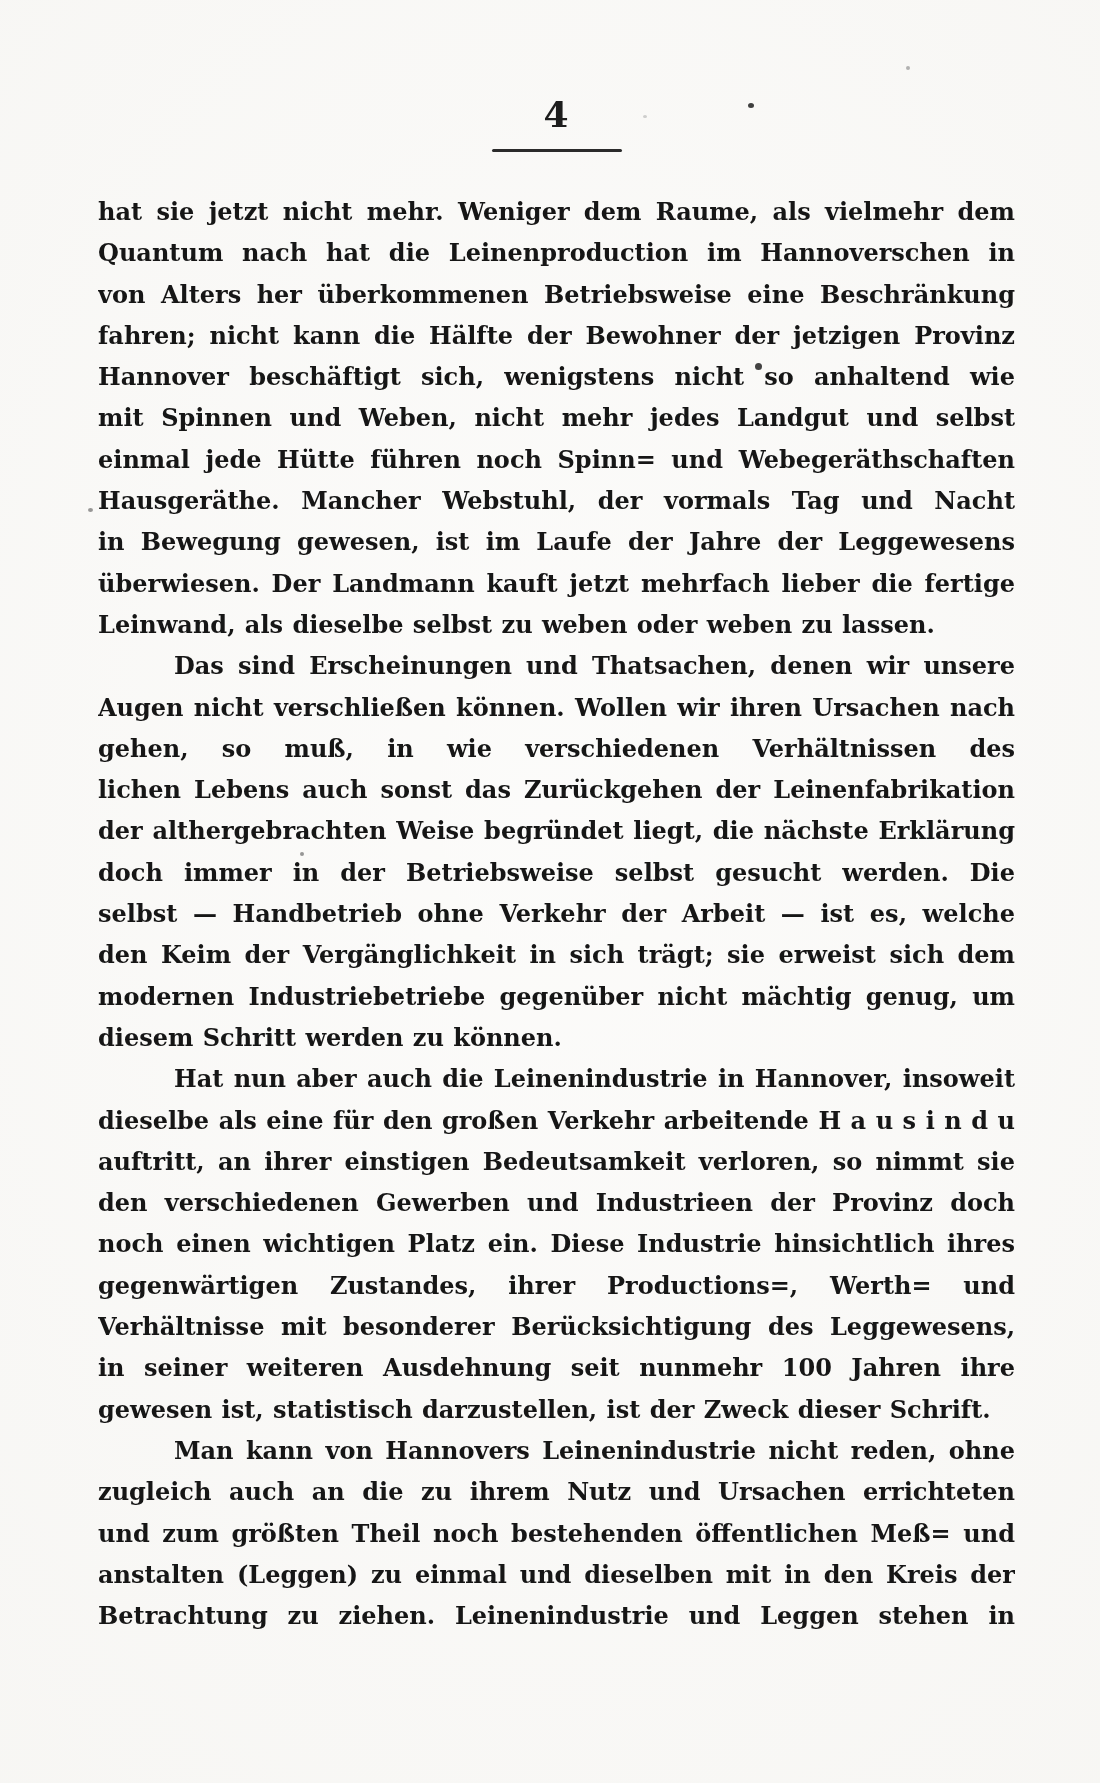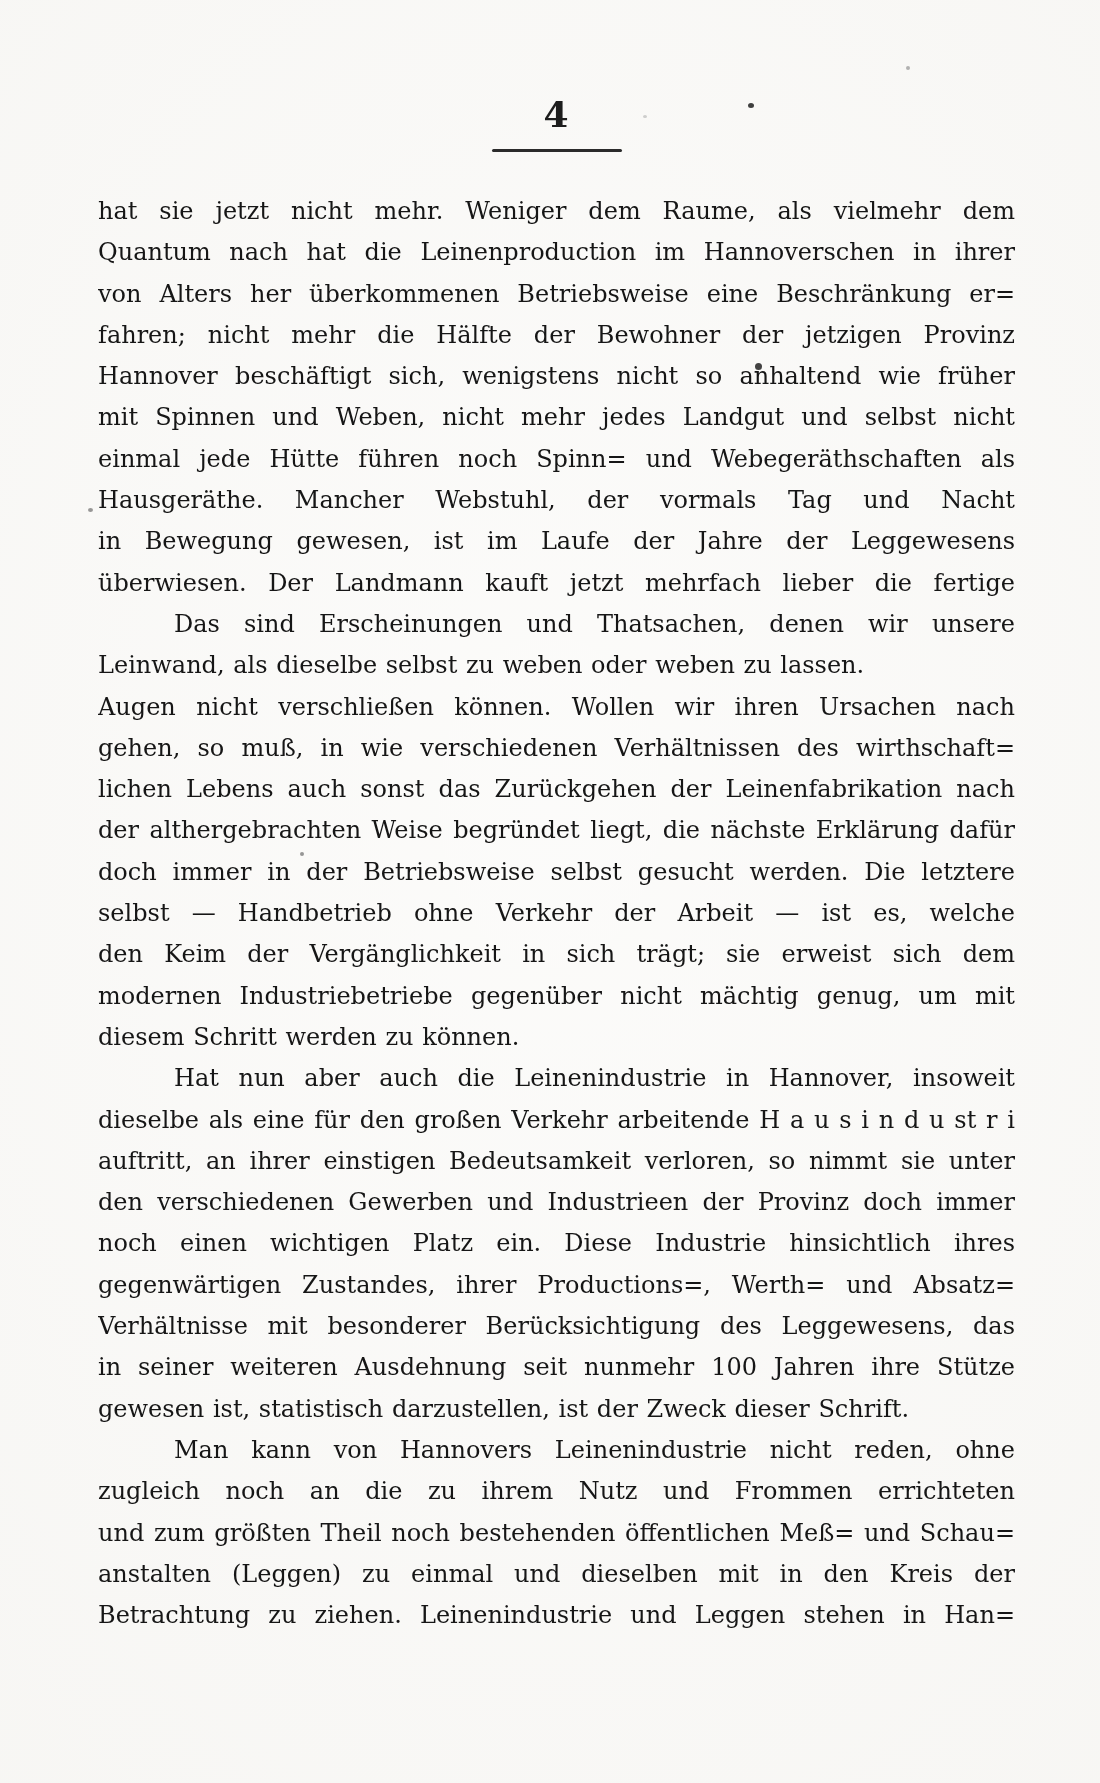--- a/index.html
+++ b/index.html
@@ -46,21 +46,21 @@
   
   .text-column {
     position: absolute;
     top: 191px;
     left: 98px;
     width: 917px;
     color: #161616;
   }
   .line {
     font-size: 24px;
-    font-weight: 400;
+    font-weight: 700;
     line-height: 41.3px;
     height: 41.3px;
     overflow: hidden;
     text-align: justify;
     text-align-last: justify;
     white-space: normal;
     word-spacing: 1px;
   }
   .line[data-variant="indent"] {
     text-indent: 76px;
@@ -87,49 +87,49 @@
 
 <div class="page">
 
   <div class="page-number">4</div>
   <div class="page-number-rule"></div>
 
   <div class="text-column">
     <div class="line" data-variant="justify">hat sie jetzt nicht mehr.  Weniger dem Raume, als vielmehr dem</div>
     <div class="line" data-variant="justify">Quantum nach hat die Leinenproduction im Hannoverschen in ihrer</div>
     <div class="line" data-variant="justify">von Alters her überkommenen Betriebsweise eine Beschränkung er=</div>
-    <div class="line" data-variant="justify">fahren; nicht mehr die Hälfte der Bewohner der jetzigen Provinz</div>
+    <div class="line" data-variant="justify">fahren; nicht kann die Hälfte der Bewohner der jetzigen Provinz</div>
     <div class="line" data-variant="justify">Hannover beschäftigt sich, wenigstens nicht so anhaltend wie früher</div>
     <div class="line" data-variant="justify">mit Spinnen und Weben, nicht mehr jedes Landgut und selbst nicht</div>
     <div class="line" data-variant="justify">einmal jede Hütte führen noch Spinn= und Webegeräthschaften als</div>
     <div class="line" data-variant="justify">Hausgeräthe.  Mancher Webstuhl, der vormals Tag und Nacht</div>
     <div class="line" data-variant="justify">in Bewegung gewesen, ist im Laufe der Jahre der Leggewesens</div>
     <div class="line" data-variant="justify">überwiesen.  Der Landmann kauft jetzt mehrfach lieber die fertige</div>
+    <div class="line" data-variant="end">Leinwand, als dieselbe selbst zu weben oder weben zu lassen.</div>
     <div class="line" data-variant="indent">Das sind Erscheinungen und Thatsachen, denen wir unsere</div>
-    <div class="line" data-variant="end">Leinwand, als dieselbe selbst zu weben oder weben zu lassen.</div>
     <div class="line" data-variant="justify">Augen nicht verschließen können.  Wollen wir ihren Ursachen nach</div>
     <div class="line" data-variant="justify">gehen, so muß, in wie verschiedenen Verhältnissen des wirthschaft=</div>
     <div class="line" data-variant="justify">lichen Lebens auch sonst das Zurückgehen der Leinenfabrikation nach</div>
     <div class="line" data-variant="justify">der althergebrachten Weise begründet liegt, die nächste Erklärung dafür</div>
     <div class="line" data-variant="justify">doch immer in der Betriebsweise selbst gesucht werden.  Die letztere</div>
     <div class="line" data-variant="justify">selbst — Handbetrieb ohne Verkehr der Arbeit — ist es, welche</div>
     <div class="line" data-variant="justify">den Keim der Vergänglichkeit in sich trägt; sie erweist sich dem</div>
     <div class="line" data-variant="justify">modernen Industriebetriebe gegenüber nicht mächtig genug, um mit</div>
     <div class="line" data-variant="end">diesem Schritt werden zu können.</div>
     <div class="line" data-variant="indent">Hat nun aber auch die Leinenindustrie in Hannover, insoweit</div>
     <div class="line" data-variant="justify">dieselbe als eine für den großen Verkehr arbeitende H a u s i n d u st r i e</div>
     <div class="line" data-variant="justify">auftritt, an ihrer einstigen Bedeutsamkeit verloren, so nimmt sie unter</div>
     <div class="line" data-variant="justify">den verschiedenen Gewerben und Industrieen der Provinz doch immer</div>
     <div class="line" data-variant="justify">noch einen wichtigen Platz ein.  Diese Industrie hinsichtlich ihres</div>
     <div class="line" data-variant="justify">gegenwärtigen Zustandes, ihrer Productions=, Werth= und Absatz=</div>
     <div class="line" data-variant="justify">Verhältnisse mit besonderer Berücksichtigung des Leggewesens, das</div>
     <div class="line" data-variant="justify">in seiner weiteren Ausdehnung seit nunmehr 100 Jahren ihre Stütze</div>
     <div class="line" data-variant="end">gewesen ist, statistisch darzustellen, ist der Zweck dieser Schrift.</div>
     <div class="line" data-variant="indent">Man kann von Hannovers Leinenindustrie nicht reden, ohne</div>
-    <div class="line" data-variant="justify">zugleich noch an die zu ihrem Nutz und Frommen errichteten</div>
+    <div class="line" data-variant="justify">zugleich auch an die zu ihrem Nutz und Ursachen errichteten</div>
     <div class="line" data-variant="justify">und zum größten Theil noch bestehenden öffentlichen Meß= und Schau=</div>
     <div class="line" data-variant="justify">anstalten (Leggen) zu einmal und dieselben mit in den Kreis der</div>
     <div class="line" data-variant="justify">Betrachtung zu ziehen.  Leinenindustrie und Leggen stehen in Han=</div>
   </div>
 
   <div class="speck speck-1"></div>
   <div class="speck speck-2"></div>
   <div class="speck speck-3"></div>
   <div class="speck speck-4"></div>
   <div class="speck speck-5"></div>

